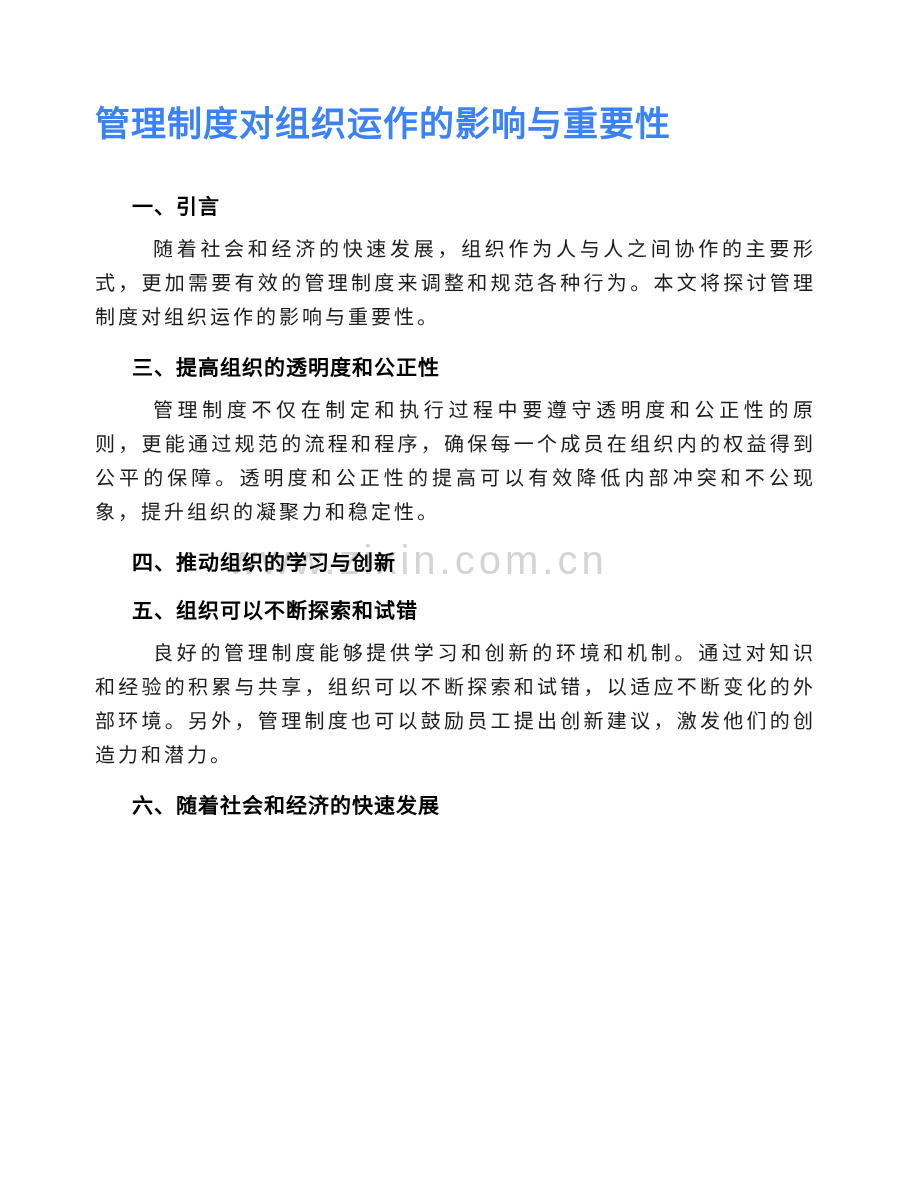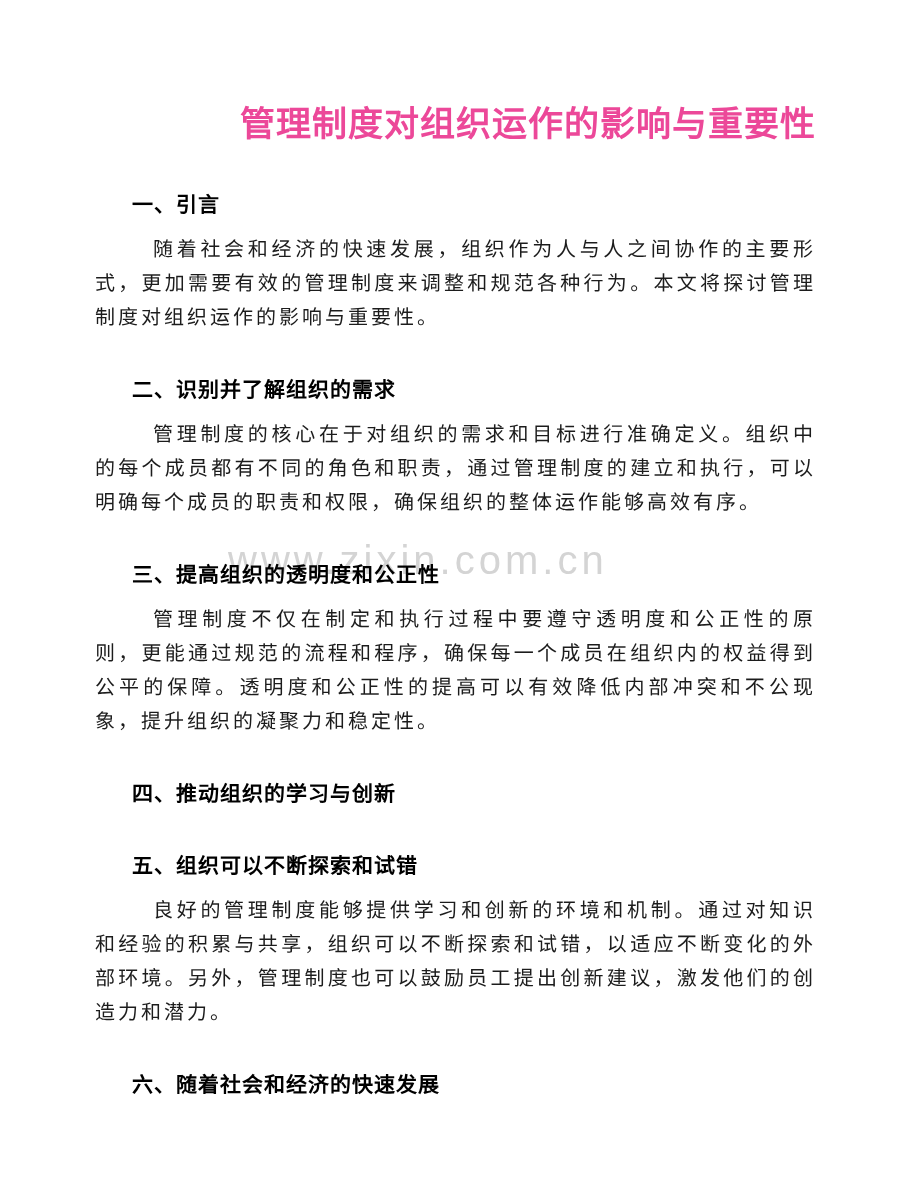--- a/index.html
+++ b/index.html
@@ -22,32 +22,32 @@
   .content {
     position: relative;
     z-index: 1;
   }
   .doc-title {
     font-family: "Liberation Sans", "DejaVu Sans", sans-serif;
     font-weight: bold;
     font-size: 35px;
     line-height: 48px;
     letter-spacing: 1px;
-    text-align: right;
-    color: #ec4899;
+    text-align: left;
+    color: #3b82f6;
     margin: 0 0 45px 0;
   }
   .section-heading {
-    font-family: Liberation Mono, monospace;
+    font-family: Liberation Serif, serif;
     font-weight: bold;
     font-size: 21px;
     line-height: 28px;
     letter-spacing: 1px;
     color: #000000;
-    margin: 44px 0 11px 0;
+    margin: 20px 0 11px 0;
     padding-left: 37px;
   }
   .section-paragraph {
     font-size: 20px;
     line-height: 34px;
     letter-spacing: 3px;
     text-align: justify;
     text-indent: 58px;
     color: #1c1c1c;
     margin: 0;
@@ -76,24 +76,20 @@
 
   <div class="content">
 
     <h1 class="doc-title">管理制度对组织运作的影响与重要性</h1>
 
     <section>
       <h2 class="section-heading">一、引言</h2>
       <p class="section-paragraph">随着社会和经济的快速发展，组织作为人与人之间协作的主要形式，更加需要有效的管理制度来调整和规范各种行为。本文将探讨管理制度对组织运作的影响与重要性。</p>
     </section>
 
-    <section>
-      <h2 class="section-heading">二、识别并了解组织的需求</h2>
-      <p class="section-paragraph">管理制度的核心在于对组织的需求和目标进行准确定义。组织中的每个成员都有不同的角色和职责，通过管理制度的建立和执行，可以明确每个成员的职责和权限，确保组织的整体运作能够高效有序。</p>
-    </section>
 
     <section>
       <h2 class="section-heading">三、提高组织的透明度和公正性</h2>
       <p class="section-paragraph">管理制度不仅在制定和执行过程中要遵守透明度和公正性的原则，更能通过规范的流程和程序，确保每一个成员在组织内的权益得到公平的保障。透明度和公正性的提高可以有效降低内部冲突和不公现象，提升组织的凝聚力和稳定性。</p>
     </section>
 
     <section>
       <h2 class="section-heading">四、推动组织的学习与创新</h2>
     </section>
 

